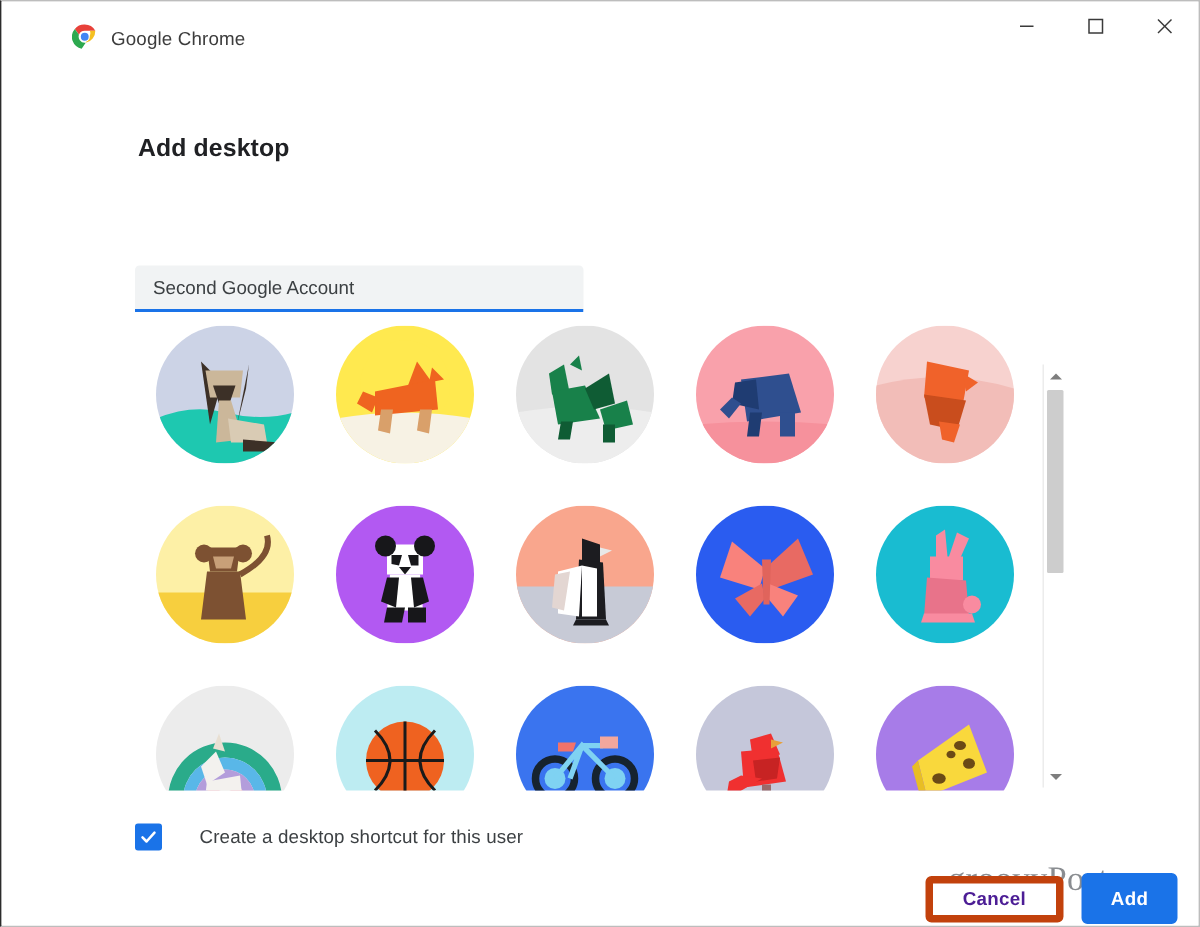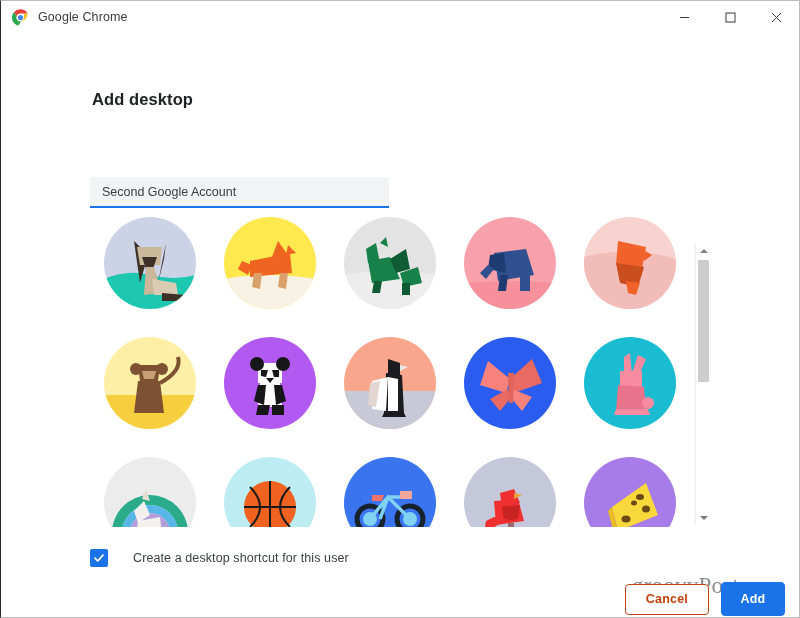--- a/index.html
+++ b/index.html
@@ -20,23 +20,24 @@
     border: 1px solid #bdbdbd;
     border-left-color: #2b2b2b;
     overflow: hidden;
   }
 
   
   #titlebar {
     position: relative;
     height: 32px;
     display: flex;
-    align-items: center;
+    align-items: flex-end;
     background: #ffffff;
     user-select: none;
+    padding-left: 36px;
   }
 
   #chrome-logo {
     width: 17px;
     height: 17px;
     margin-left: 11px;
     margin-right: 9px;
     flex: 0 0 auto;
   }
 
@@ -261,22 +262,22 @@
     cursor: pointer;
     display: flex;
     align-items: center;
     justify-content: center;
   }
 
   #cancel-btn {
     min-width: 68px;
     padding: 0 20px;
     background: #ffffff;
-    border: 1px solid #c2410c;
-    color: #c2410c;
+    border: 5px solid #c2410c;
+    color: #4c1d95;
   }
 
   #add-btn {
     min-width: 64px;
     padding: 16px 18px;
     background: #1a73e8;
     border: 1px solid #1a73e8;
     color: #ffffff;
   }
 </style>

